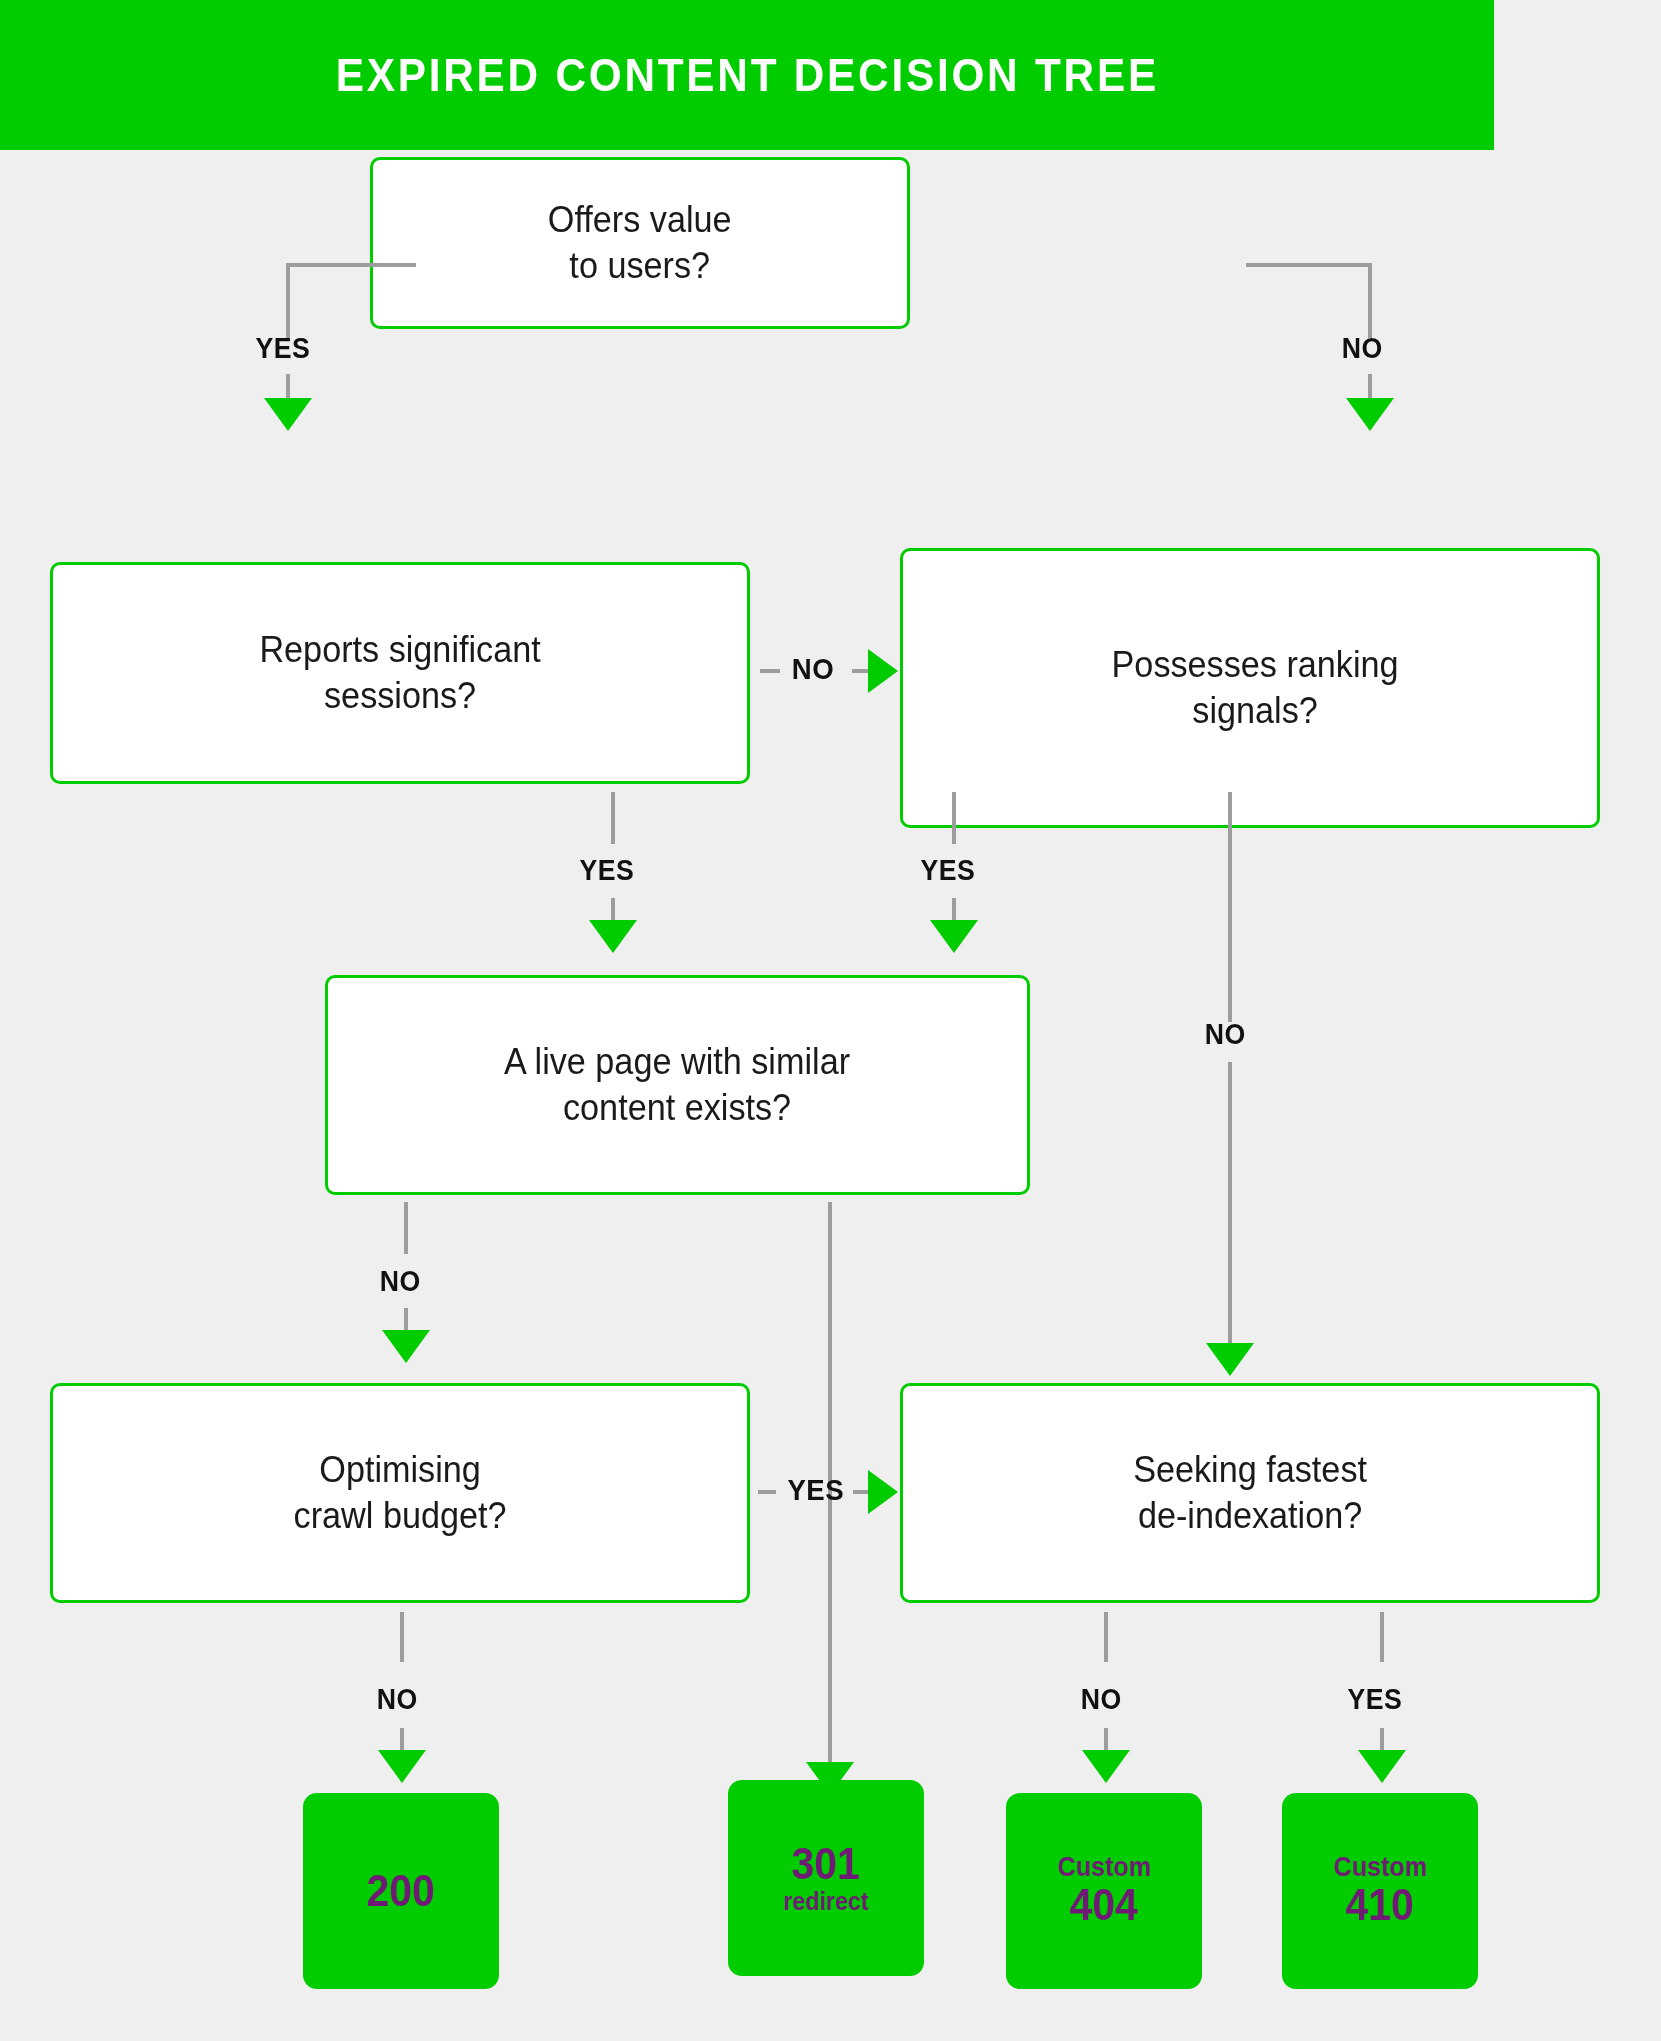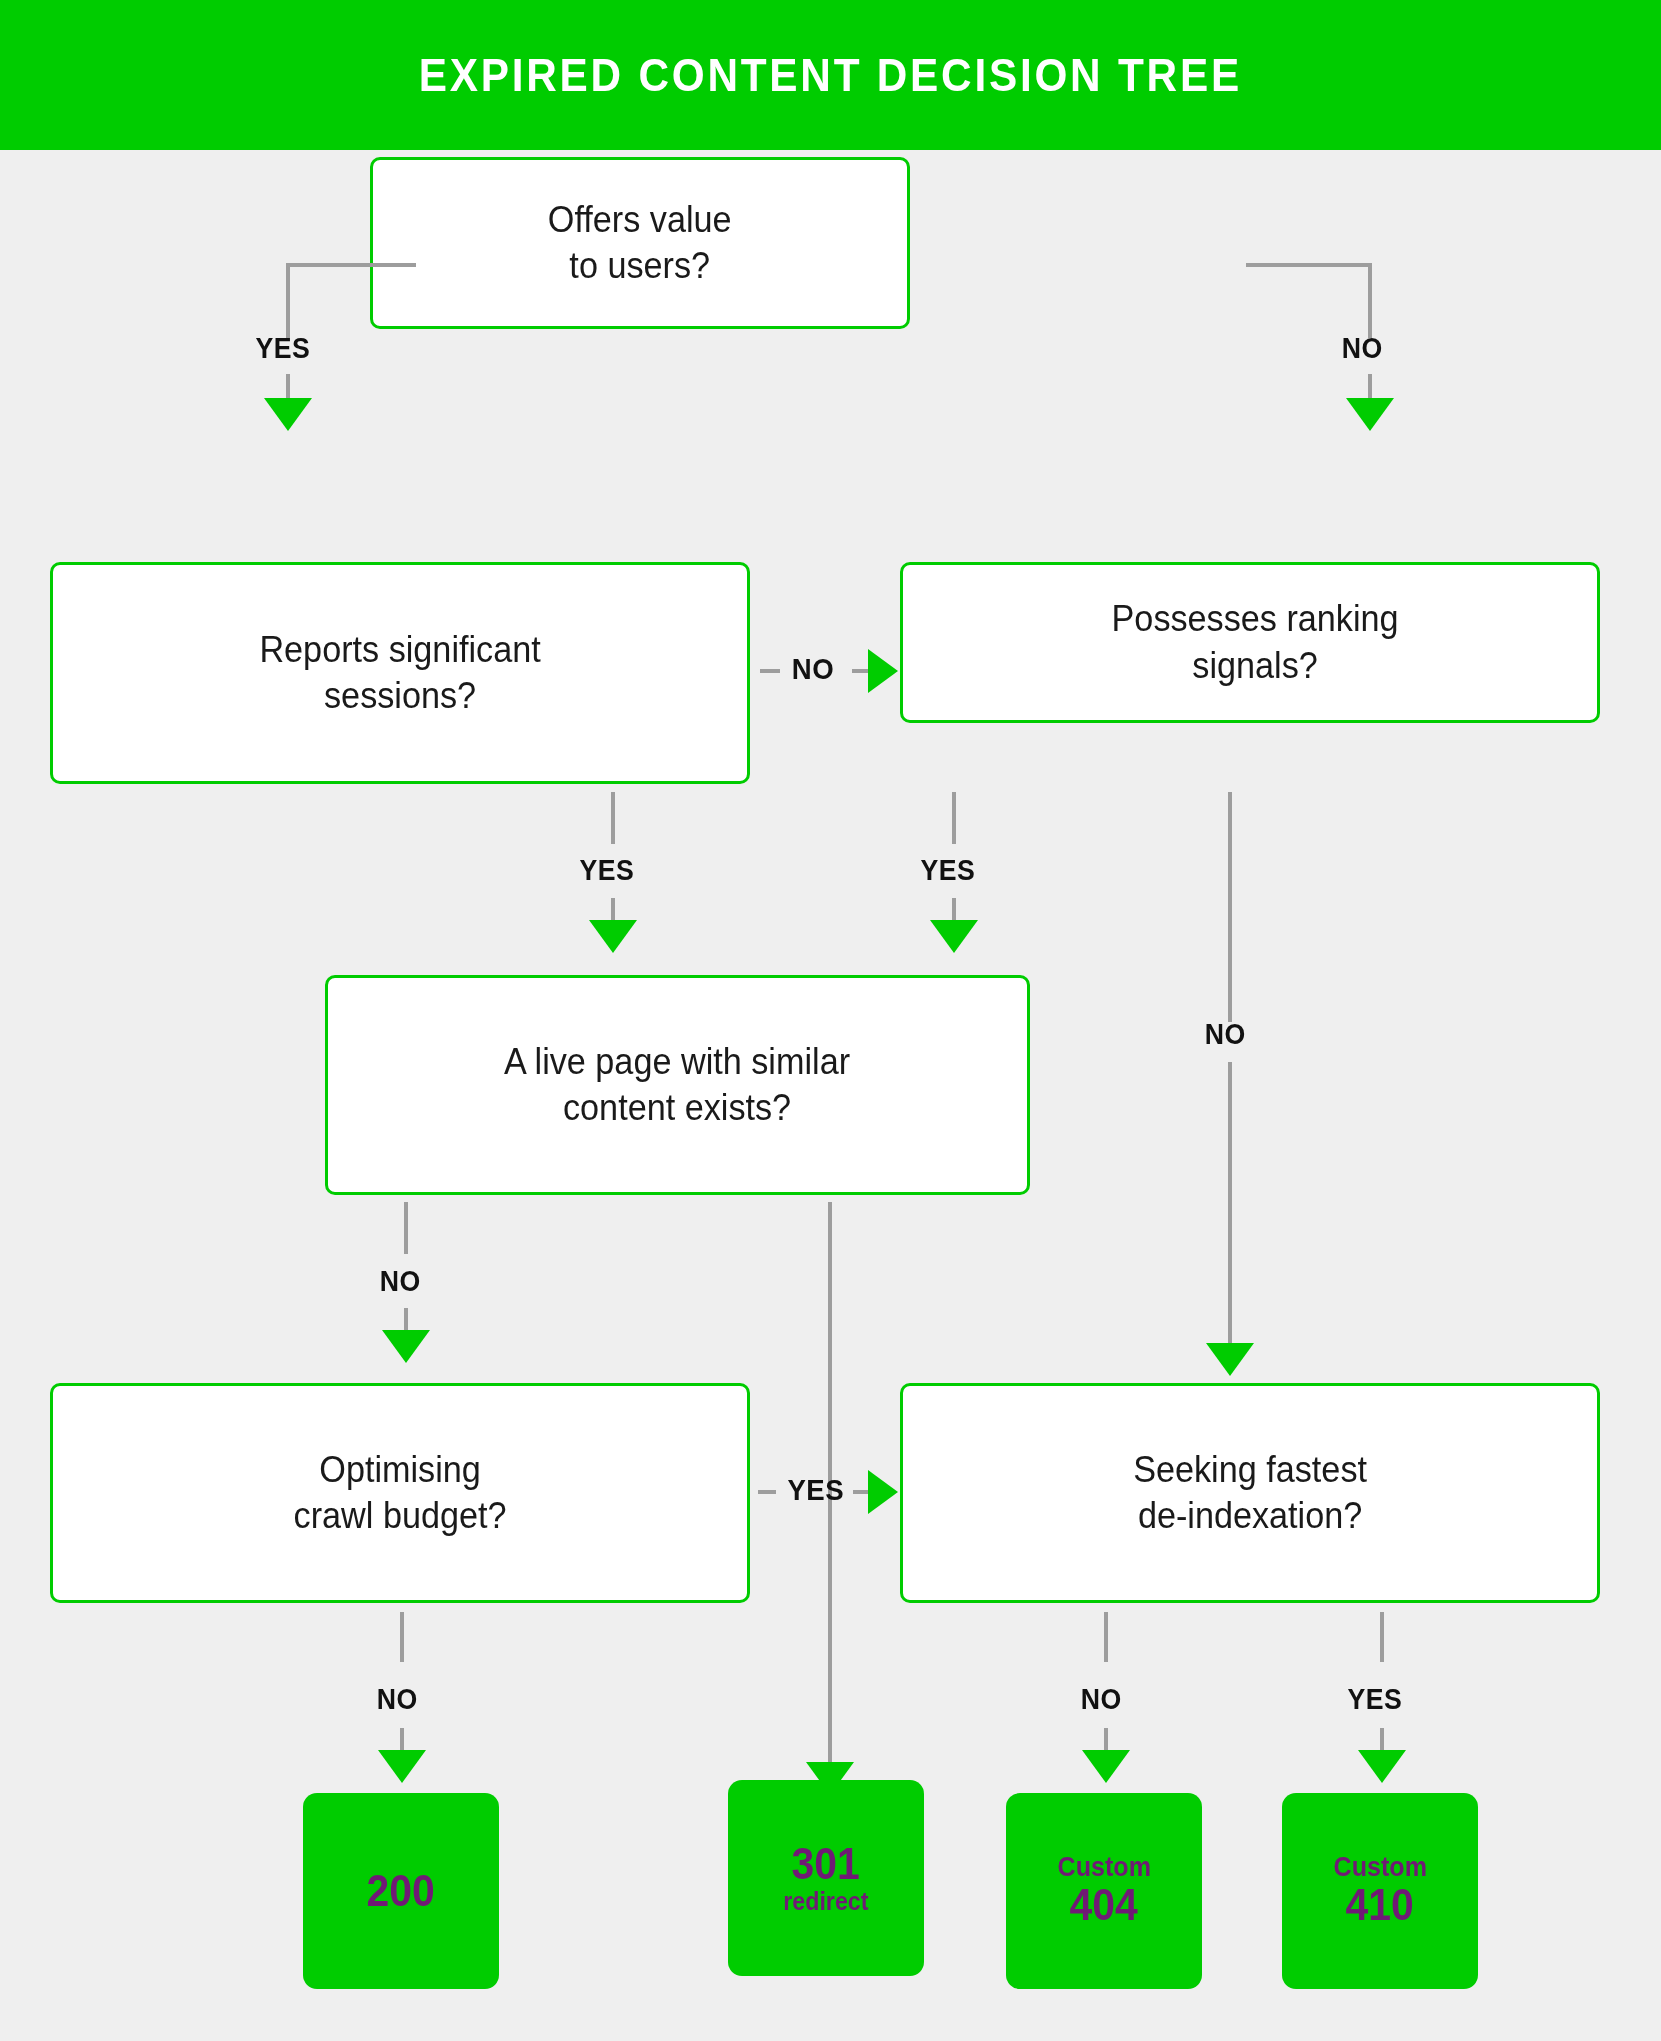--- a/index.html
+++ b/index.html
@@ -6,21 +6,21 @@
   body{
     width:1661px;height:2041px;
     background:#efefef;
     font-family:"Liberation Sans","DejaVu Sans",sans-serif;
     position:relative;overflow:hidden;
   }
   #stage{position:relative;width:1661px;height:2041px;}
 
   
   .header{
-    position:absolute;left:0;top:0;width:1661px;height:150px;
+    position:absolute;left:0;top:0;width:1494px;height:150px;
     background:#00cc00;
     display:flex;align-items:center;justify-content:center;
   }
   .header-title{
     color:#ffffff;
     font-family:"Liberation Sans Narrow","Liberation Sans",sans-serif;
     font-weight:bold;
     font-size:46px;
     letter-spacing:3px;
     text-transform:uppercase;
@@ -124,21 +124,21 @@
   <div class="vline" style="left:1368px;top:263px;height:75px;"></div>
   <div class="elabel" style="left:1340px;top:332px;">NO</div>
   <div class="vline" style="left:1368px;top:374px;height:32px;"></div>
   <div class="arrow-down" style="left:1346px;top:398px;"></div>
 
   <div class="dbox" style="left:50px;top:562px;width:700px;height:222px;">
     <div class="dbox-text">Reports significant
 sessions?</div>
   </div>
 
-  <div class="dbox" style="left:900px;top:562px;width:700px;height:161px;padding-left:11px;">
+  <div class="dbox" style="left:900px;top:548px;width:700px;height:280px;padding-left:11px;">
     <div class="dbox-text">Possesses ranking
 signals?</div>
   </div>
 
   <div class="hline" style="left:760px;top:669px;width:20px;"></div>
   <div class="elabel inline" style="left:790px;top:652px;">NO</div>
   <div class="hline" style="left:852px;top:669px;width:20px;"></div>
   <div class="arrow-right" style="left:868px;top:649px;"></div>
 
   <div class="vline" style="left:611px;top:792px;height:52px;"></div>

